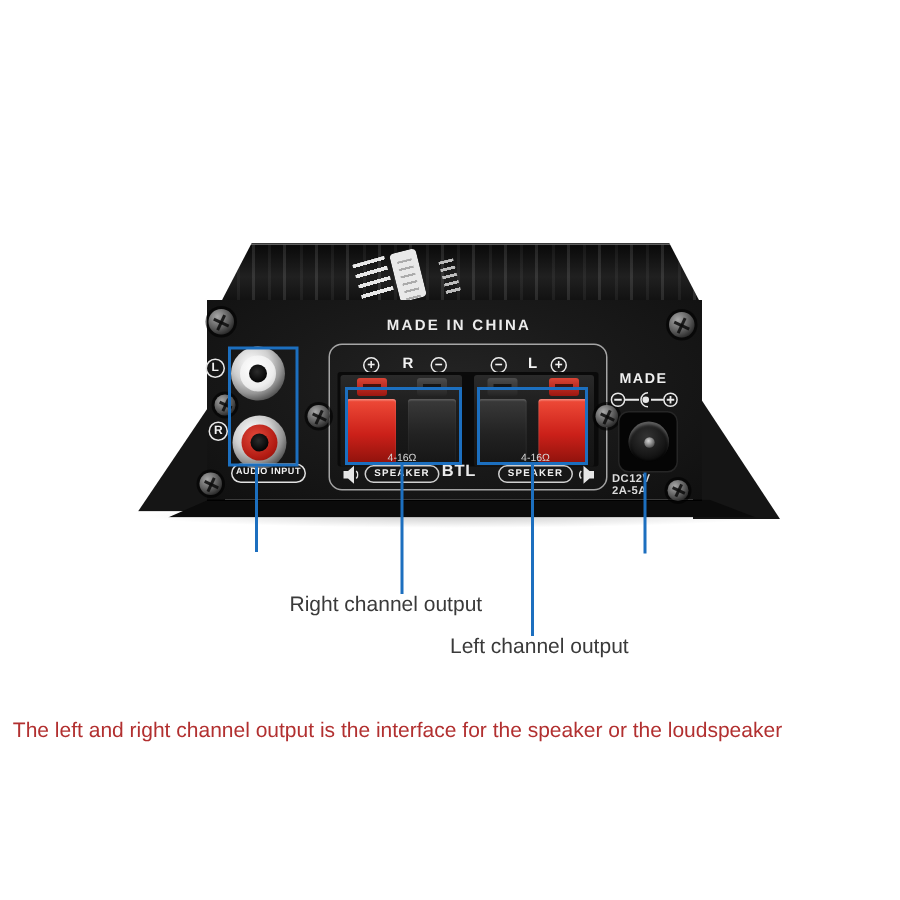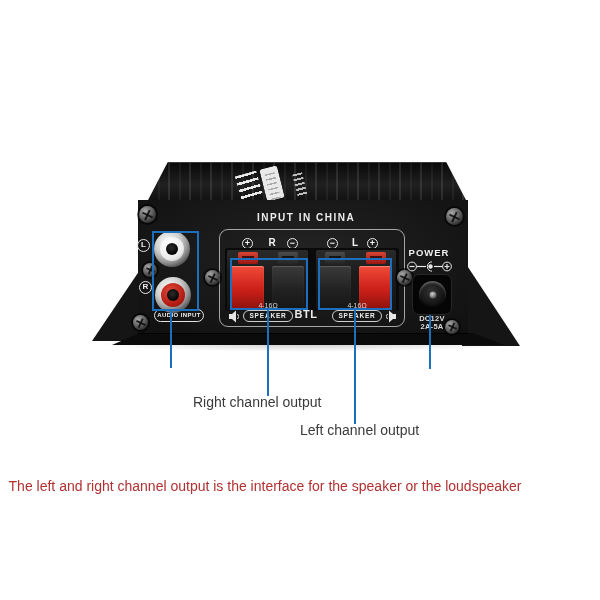--- a/index.html
+++ b/index.html
@@ -90,21 +90,21 @@
 
   
   .power-lbl{left:404px;top:247px;width:50px;text-align:center;color:#f0f0f0;
     font-size:9.5px;font-weight:bold;letter-spacing:1px;}
   .dc-jack{left:412px;top:274px;width:40px;height:41px;background:#050505;border:1px solid #262626;border-radius:7px;}
   .dc-barrel{left:6px;top:6px;width:27px;height:27px;border-radius:50%;
     background:radial-gradient(circle at 45% 38%, #333, #141414 60%, #000);
     box-shadow:inset 0 2px 2px rgba(255,255,255,0.3), inset 0 -1px 2px rgba(0,0,0,0.9);}
   .dc-pin{left:50%;top:50%;transform:translate(-50%,-50%);width:7px;height:7px;border-radius:50%;
     background:radial-gradient(circle at 40% 35%, #d6d6d6, #6b6b6b 60%, #222);}
-  .dc-rating{left:408px;top:315px;width:48px;text-align:center;color:#dcdcdc;
+  .dc-rating{left:408px;top:315px;width:48px;text-align:left;color:#dcdcdc;
     font-size:7.5px;font-weight:bold;line-height:8px;letter-spacing:0.3px;}
 
   
   .ann-box{border:2px solid var(--annotation-blue,#1c6fbf);z-index:30;}
   .ann-line{width:2px;background:var(--annotation-blue,#1c6fbf);z-index:30;}
   .ann-label{color:#3a3a3a;font-size:14px;white-space:nowrap;z-index:31;}
   .note{left:0;top:478px;width:530px;text-align:center;color:var(--note-red,#b22c2c);font-size:14px;z-index:31;}
 
   svg{display:block;}
 </style>
@@ -125,21 +125,21 @@
   <div class="wing-right"></div>
   <div class="amp-base"></div>
 
   <div class="amp-face"></div>
 
   <div class="screw s17" style="left:139px;top:206px;"></div>
   <div class="screw s17" style="left:446px;top:208px;"></div>
   <div class="screw s15" style="left:133px;top:315px;"></div>
   <div class="screw s14" style="left:445px;top:320px;"></div>
 
-  <div class="made-in">INPUT IN CHINA</div>
+  <div class="made-in">MADE IN CHINA</div>
 
   <div class="terminal-outline"></div>
 
   <div class="pol" style="left:242px;top:238px;">+</div>
   <div class="ch-letter" style="left:264px;top:237px;">R</div>
   <div class="pol" style="left:287px;top:238px;">−</div>
   <div class="pol" style="left:327px;top:238px;">−</div>
   <div class="ch-letter" style="left:347px;top:237px;">L</div>
   <div class="pol" style="left:367px;top:238px;">+</div>
 
@@ -186,21 +186,21 @@
   <div class="screw s15" style="left:205px;top:270px;"></div>
   <div class="screw s15" style="left:397px;top:270px;"></div>
 
   <div class="badge" style="left:137px;top:239px;">L</div>
   <div class="rca white" style="left:154px;top:231px;"></div>
   <div class="screw s14" style="left:143px;top:263px;"></div>
   <div class="badge" style="left:139px;top:281px;">R</div>
   <div class="rca red" style="left:155px;top:277px;"></div>
   <div class="oval">AUDIO INPUT</div>
 
-  <div class="power-lbl">POWER</div>
+  <div class="power-lbl">MADE</div>
   <svg style="left:406px;top:260px;" width="47" height="13" viewBox="0 0 47 13">
     <circle cx="6" cy="6.5" r="4.4" stroke="#e8e8e8" stroke-width="1" fill="none"></circle>
     <line x1="3.5" y1="6.5" x2="8.5" y2="6.5" stroke="#e8e8e8" stroke-width="1.2"></line>
     <line x1="10.4" y1="6.5" x2="20" y2="6.5" stroke="#e8e8e8" stroke-width="1.2"></line>
     <path d="M26 1.8 a4.7 4.7 0 0 0 0 9.4" stroke="#e8e8e8" stroke-width="1" fill="none"></path>
     <circle cx="24.5" cy="6.5" r="2.2" fill="#e8e8e8"></circle>
     <line x1="28" y1="6.5" x2="36.6" y2="6.5" stroke="#e8e8e8" stroke-width="1.2"></line>
     <circle cx="41" cy="6.5" r="4.4" stroke="#e8e8e8" stroke-width="1" fill="none"></circle>
     <line x1="38.5" y1="6.5" x2="43.5" y2="6.5" stroke="#e8e8e8" stroke-width="1.2"></line>
     <line x1="41" y1="4" x2="41" y2="9" stroke="#e8e8e8" stroke-width="1.2"></line>

